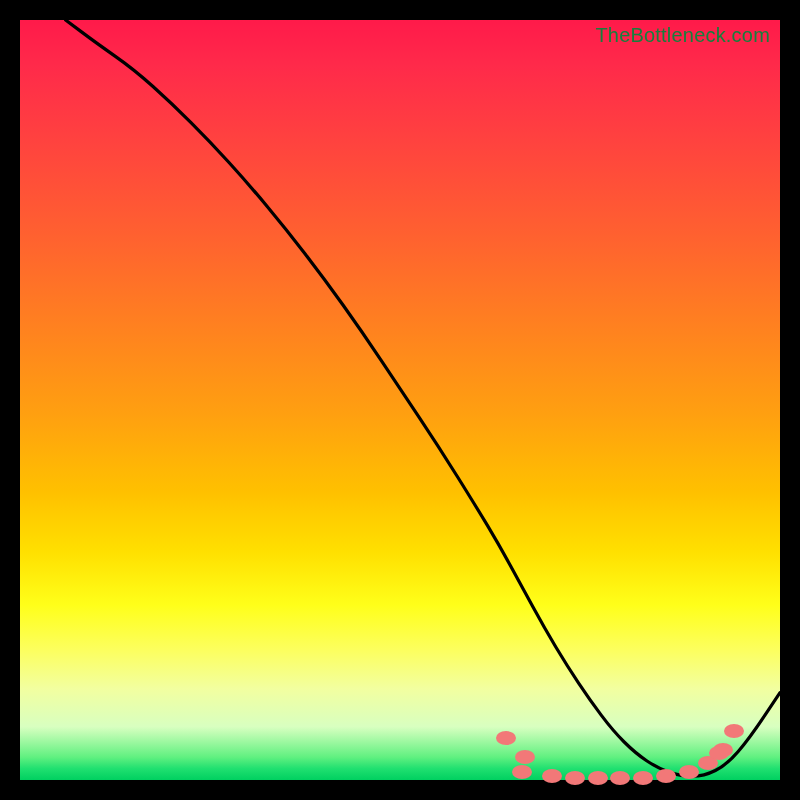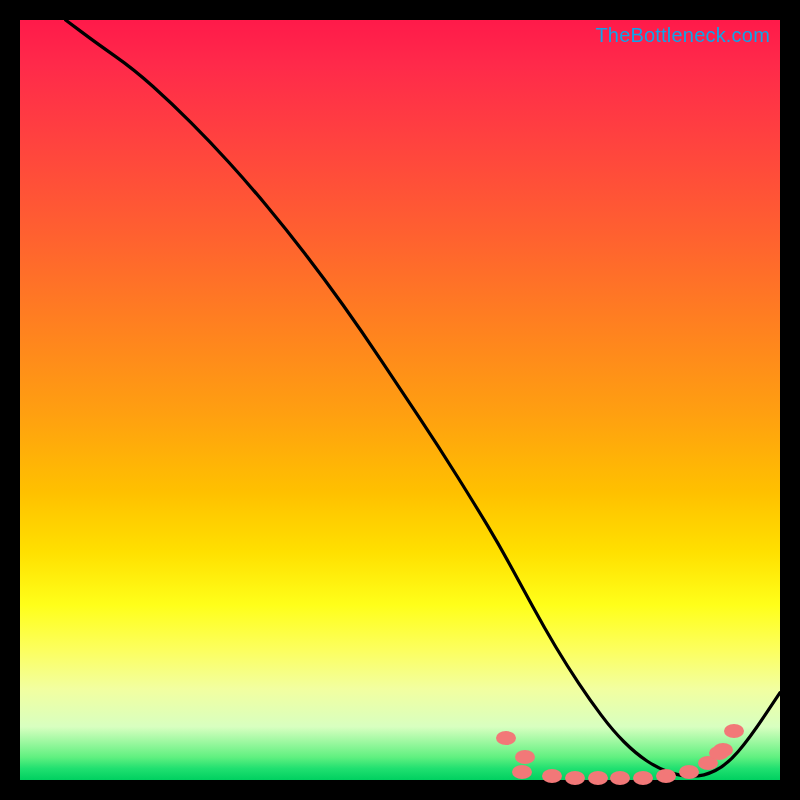--- a/index.html
+++ b/index.html
@@ -35,21 +35,21 @@
       #d8ffc0 93%,
       #60f080 97%,
       #20e070 98.5%,
       #00d060 100%
     );
   }
   .watermark {
     position: absolute;
     top: 4px;
     right: 10px;
-    color: #0ea5e9;
+    color: #15803d;
     font-size: 20px;
     font-weight: 500;
     letter-spacing: 0.2px;
   }
   svg.curve {
     position: absolute;
     left: 0; top: 0;
     width: 760px;
     height: 760px;
     overflow: visible;

